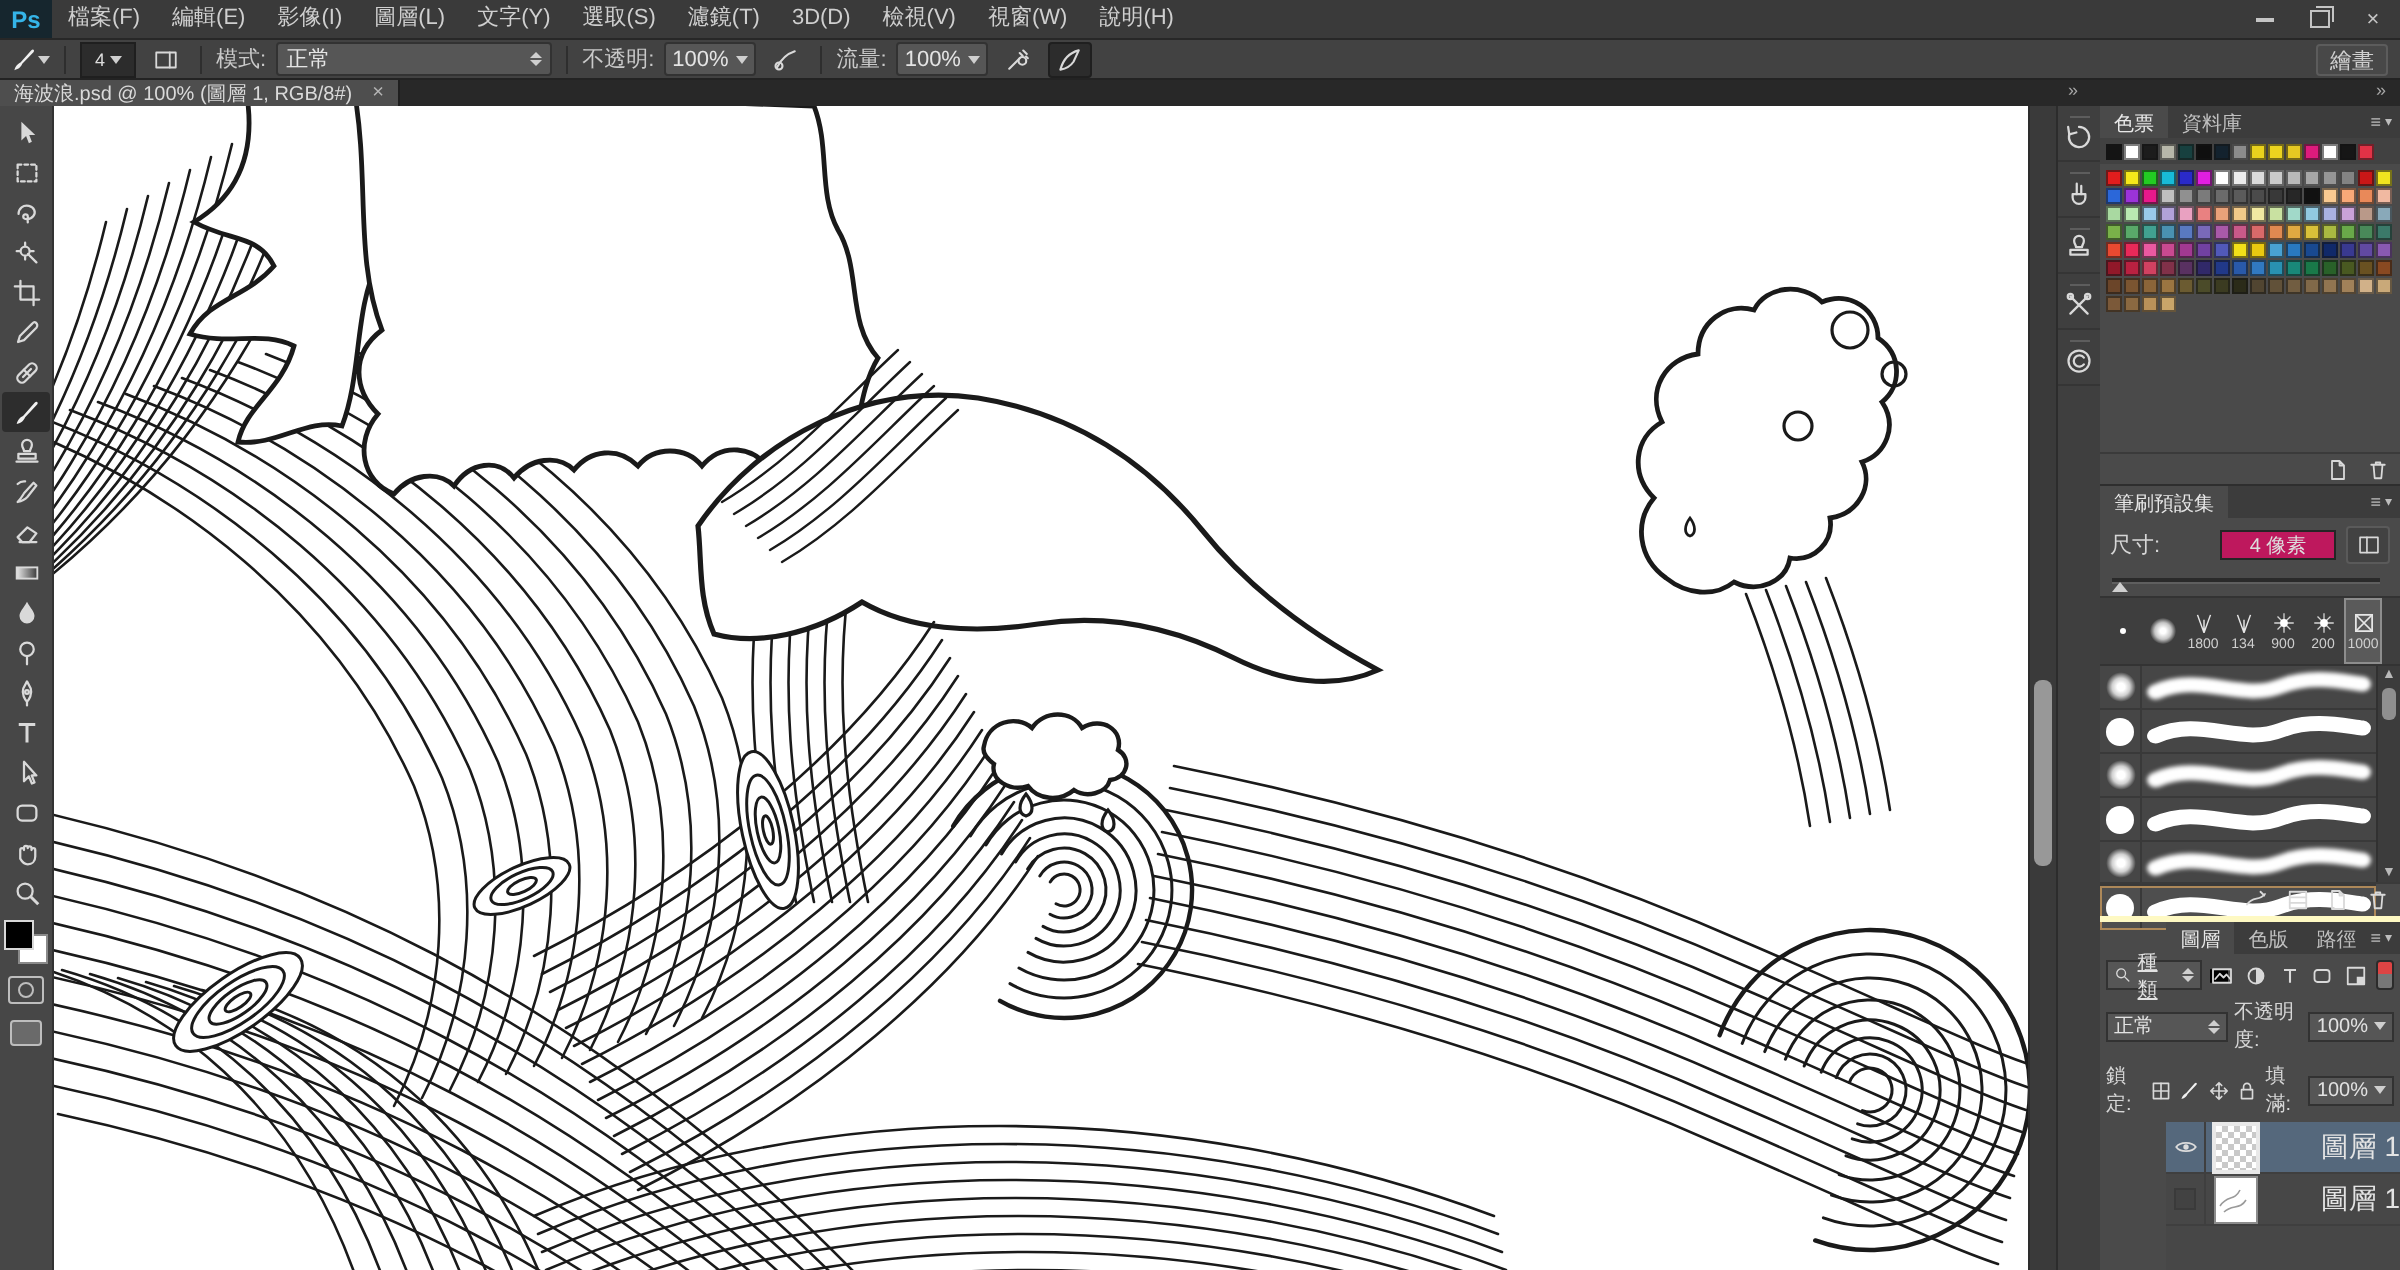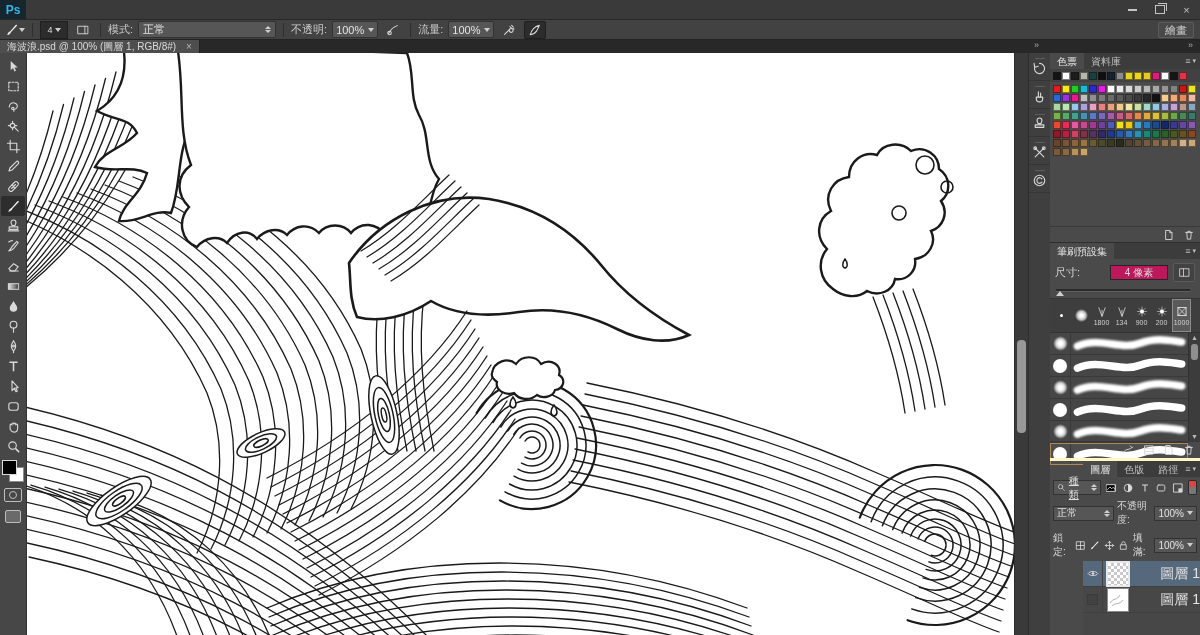--- a/index.html
+++ b/index.html
@@ -150,20 +150,33 @@
   .layer-name{font-size:14px;color:#e4e4e4;white-space:nowrap;padding-left:27px;}
   svg.icon{display:block;}
 </style>
 </head>
 <body>
 
 <div id="app">
 
   <div class="titlebar">
     <div class="ps-logo">Ps</div>
+    <div id="menubar" style="display:flex;">
+        <div class="menu-item">檔案(F)</div>
+        <div class="menu-item">編輯(E)</div>
+        <div class="menu-item">影像(I)</div>
+        <div class="menu-item">圖層(L)</div>
+        <div class="menu-item">文字(Y)</div>
+        <div class="menu-item">選取(S)</div>
+        <div class="menu-item">濾鏡(T)</div>
+        <div class="menu-item">3D(D)</div>
+        <div class="menu-item">檢視(V)</div>
+        <div class="menu-item">視窗(W)</div>
+        <div class="menu-item">說明(H)</div>
+      </div>
     <div class="win-controls">
       <div class="win-btn">
           <span class="min-glyph"></span>
         </div>
       <div class="win-btn">
           <span class="restore-glyph"></span>
         </div>
       <div class="win-btn">×</div>
     </div>
   </div>

